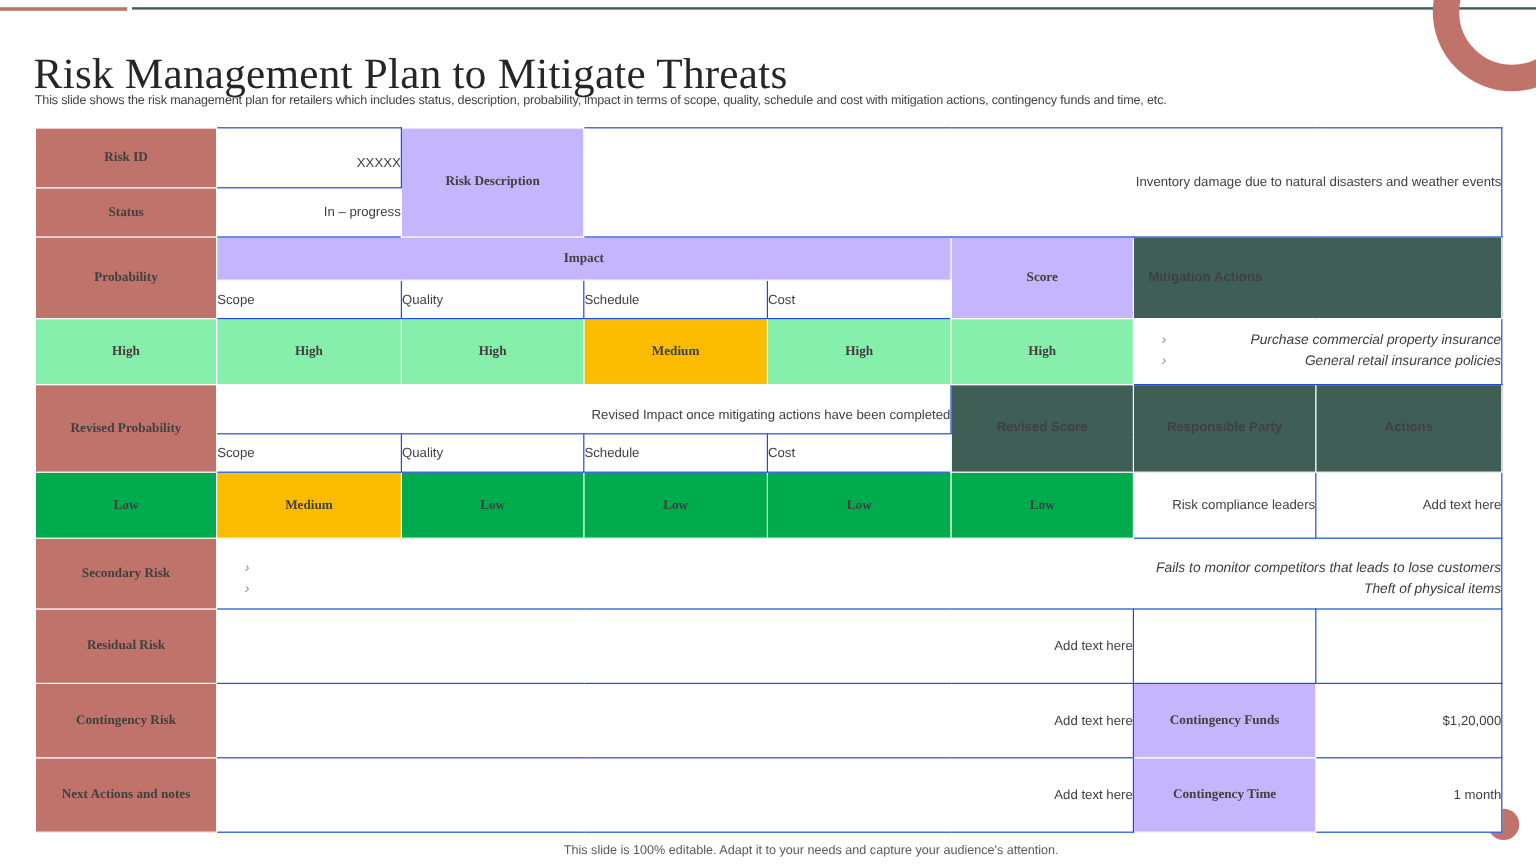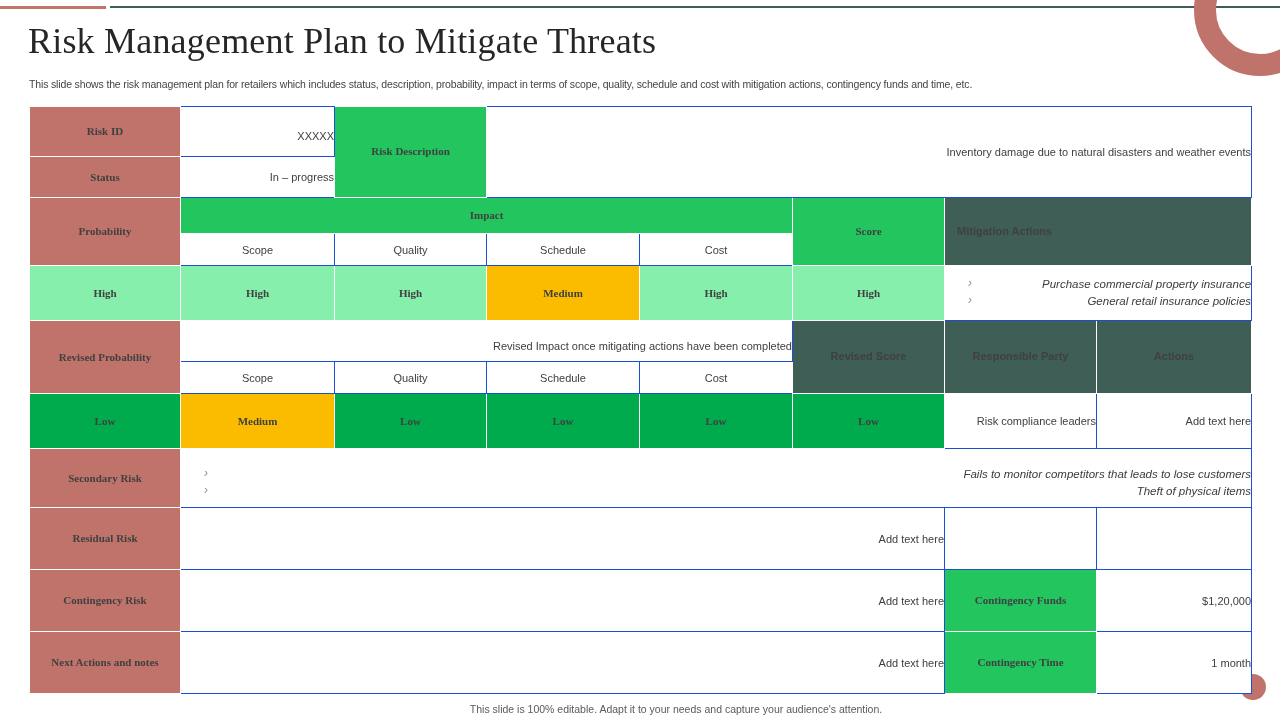--- a/index.html
+++ b/index.html
@@ -53,21 +53,21 @@
     right: 32px; bottom: 44px;
     width: 60px; height: 44px;
     border-left: 1px solid #98a9a2;
     border-bottom: 1px solid #98a9a2;
     box-sizing: border-box;
   }
 
   
   .page-title {
     position: absolute;
-    left: 28px; top: 20px;
+    left: 28px; top: 40px;
     width: 1100px;
     font-family: "Liberation Serif", serif;
     font-size: 36px;
     font-weight: 400;
     color: #262626;
     letter-spacing: 0.2px;
     white-space: nowrap;
   }
   .page-subtitle {
     position: absolute;
@@ -102,21 +102,21 @@
     font-family: "Liberation Serif", serif;
     font-weight: bold;
     font-size: 13px;
     text-align: center;
     line-height: 1.18;
     border-color: #ffffff !important;
     border-width: 1px;
   }
   
   .hdr-green {
-    background: #22c55e;
+    background: #c4b5fd;
     color: #ffffff;
     font-family: "Liberation Serif", serif;
     font-weight: bold;
     font-size: 14px;
     text-align: center;
     line-height: 1.2;
     border-color: #ffffff !important;
   }
   .hdr-green-sans {
     background: #3f5e55;
@@ -136,21 +136,21 @@
     font-weight: bold;
     font-size: 13.5px;
     text-align: center;
     line-height: 1.2;
     border-color: #ffffff !important;
   }
 
   
   .subhdr {
     background: #ffffff;
-    text-align: center;
+    text-align: left;
     font-size: 11.5px;
     color: #3b3b3b;
   }
 
   
   .rate {
     text-align: center;
     font-family: "Liberation Serif", serif;
     font-weight: bold;
     font-size: 12px;

